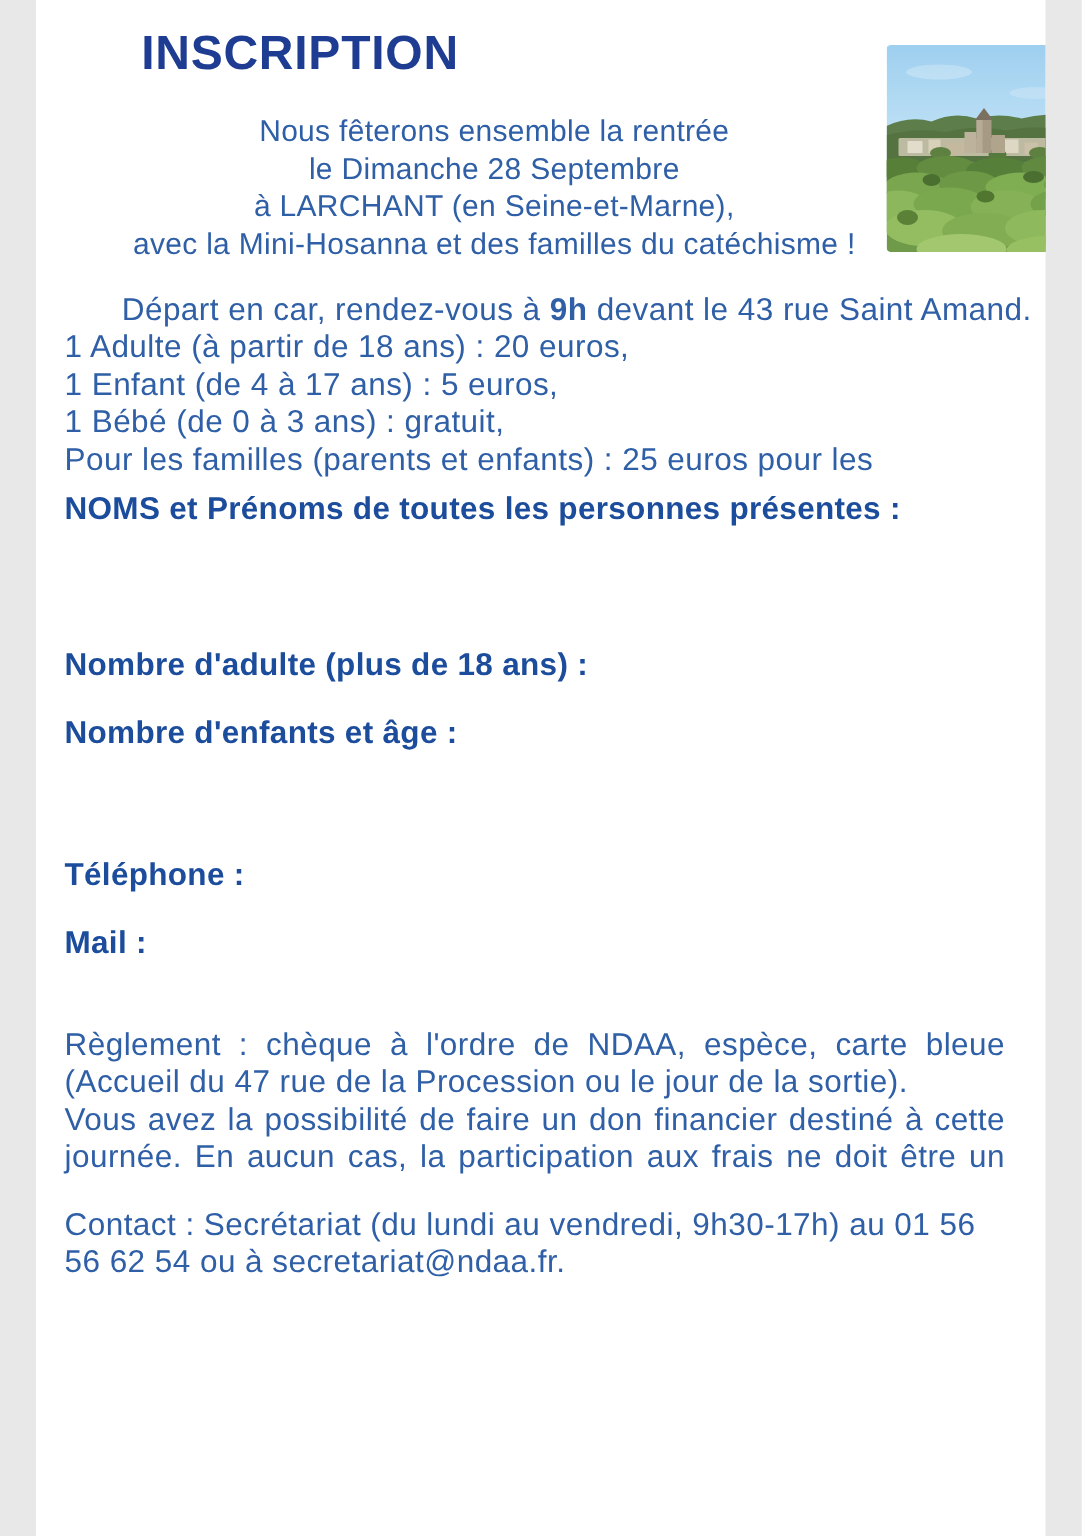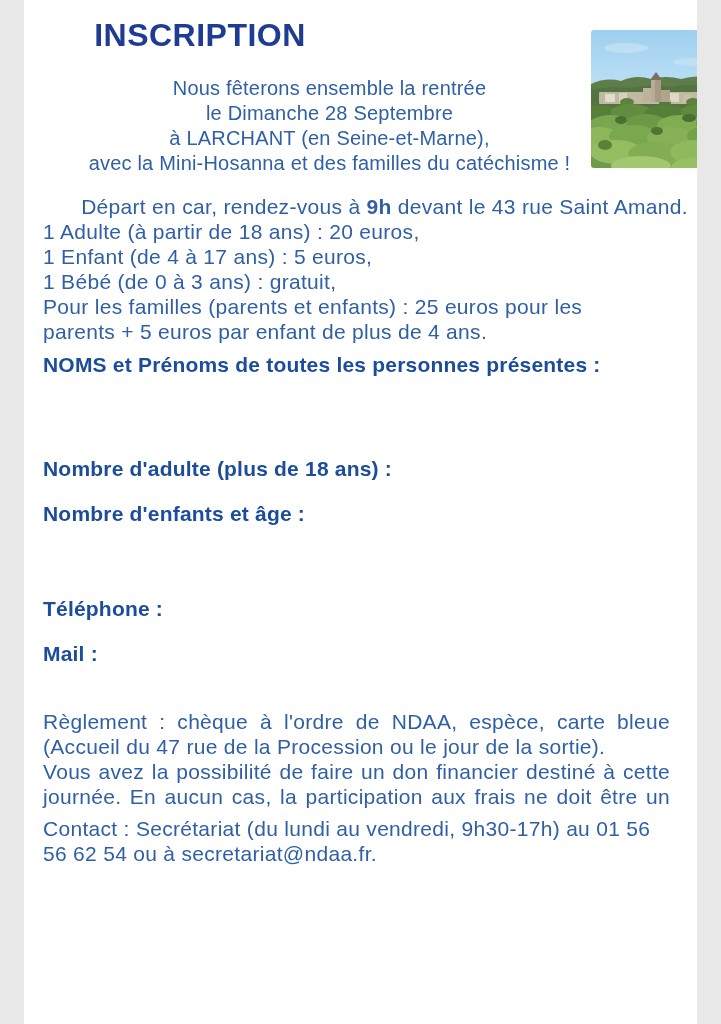--- a/index.html
+++ b/index.html
@@ -39,21 +39,21 @@
   .label-adults   { margin-top:79px; }
   .label-children { margin-top:20px; }
   .label-phone    { margin-top:70px; }
   .label-mail     { margin-top:20px; }
   
   .payment { margin-top:43px; padding:0 27px 0 19px;
              font-size:21px; line-height:25px; letter-spacing:0.3px; }
   .payment .line { text-align:left; }
   .payment .stretch { text-align:justify; text-align-last:justify; }
   
-  .contact { margin-top:7px; padding:0 27px 0 19px;
+  .contact { margin-top:20px; padding:0 27px 0 19px;
              font-size:21px; line-height:25px; letter-spacing:0.3px; }
 </style>
 </head>
 <body>
 
 <div class="page">
 
   <div class="photo" title="larchant-village-landscape">
     <svg width="141" height="138" viewBox="0 0 141 138" preserveAspectRatio="none">
       <defs>
@@ -127,21 +127,20 @@
   </section>
 
   <p class="departure"><span>Départ en car, rendez-vous à </span><b>9h</b><span> devant le 43 rue Saint Amand.</span></p>
 
 
   <div class="pricing">
     <div>1 Adulte (à partir de 18 ans) : 20 euros,</div>
     <div>1 Enfant (de 4 à 17 ans) : 5 euros,</div>
     <div>1 Bébé (de 0 à 3 ans) : gratuit,</div>
     <div>Pour les familles (parents et enfants) : 25 euros pour les</div>
-    <div>parents + 5 euros par enfant de plus de 4 ans.</div>
   </div>
 
   <div class="label label-names">NOMS et Prénoms de toutes les personnes présentes :</div>
   <div class="label label-adults">Nombre d'adulte (plus de 18 ans) :</div>
   <div class="label label-children">Nombre d'enfants et âge :</div>
   <div class="label label-phone">Téléphone :</div>
   <div class="label label-mail">Mail :</div>
 
   <section class="payment">
     <div class="line stretch">Règlement : chèque à l'ordre de NDAA, espèce, carte bleue</div>

